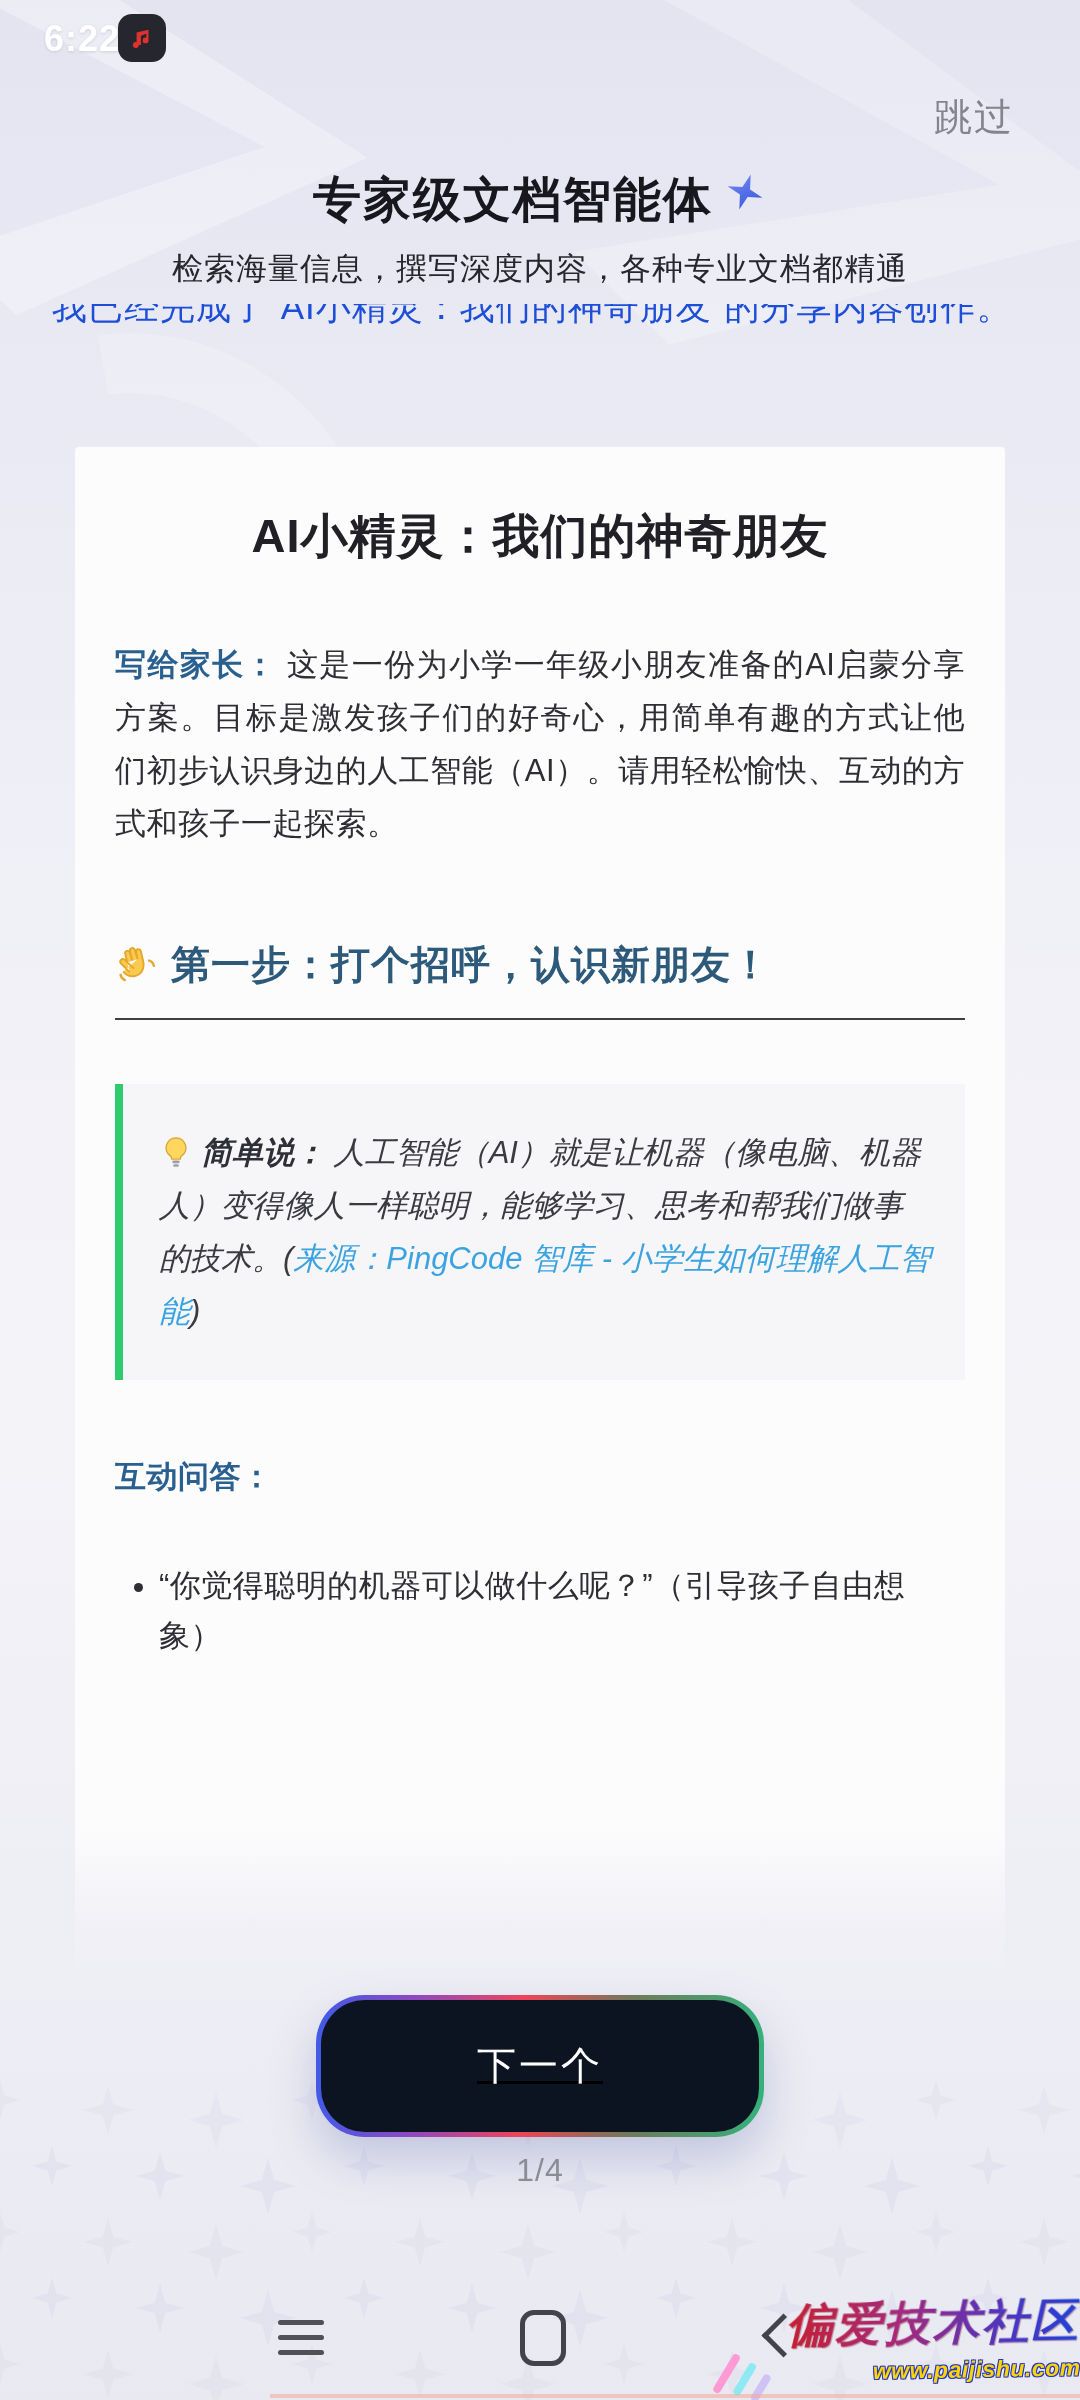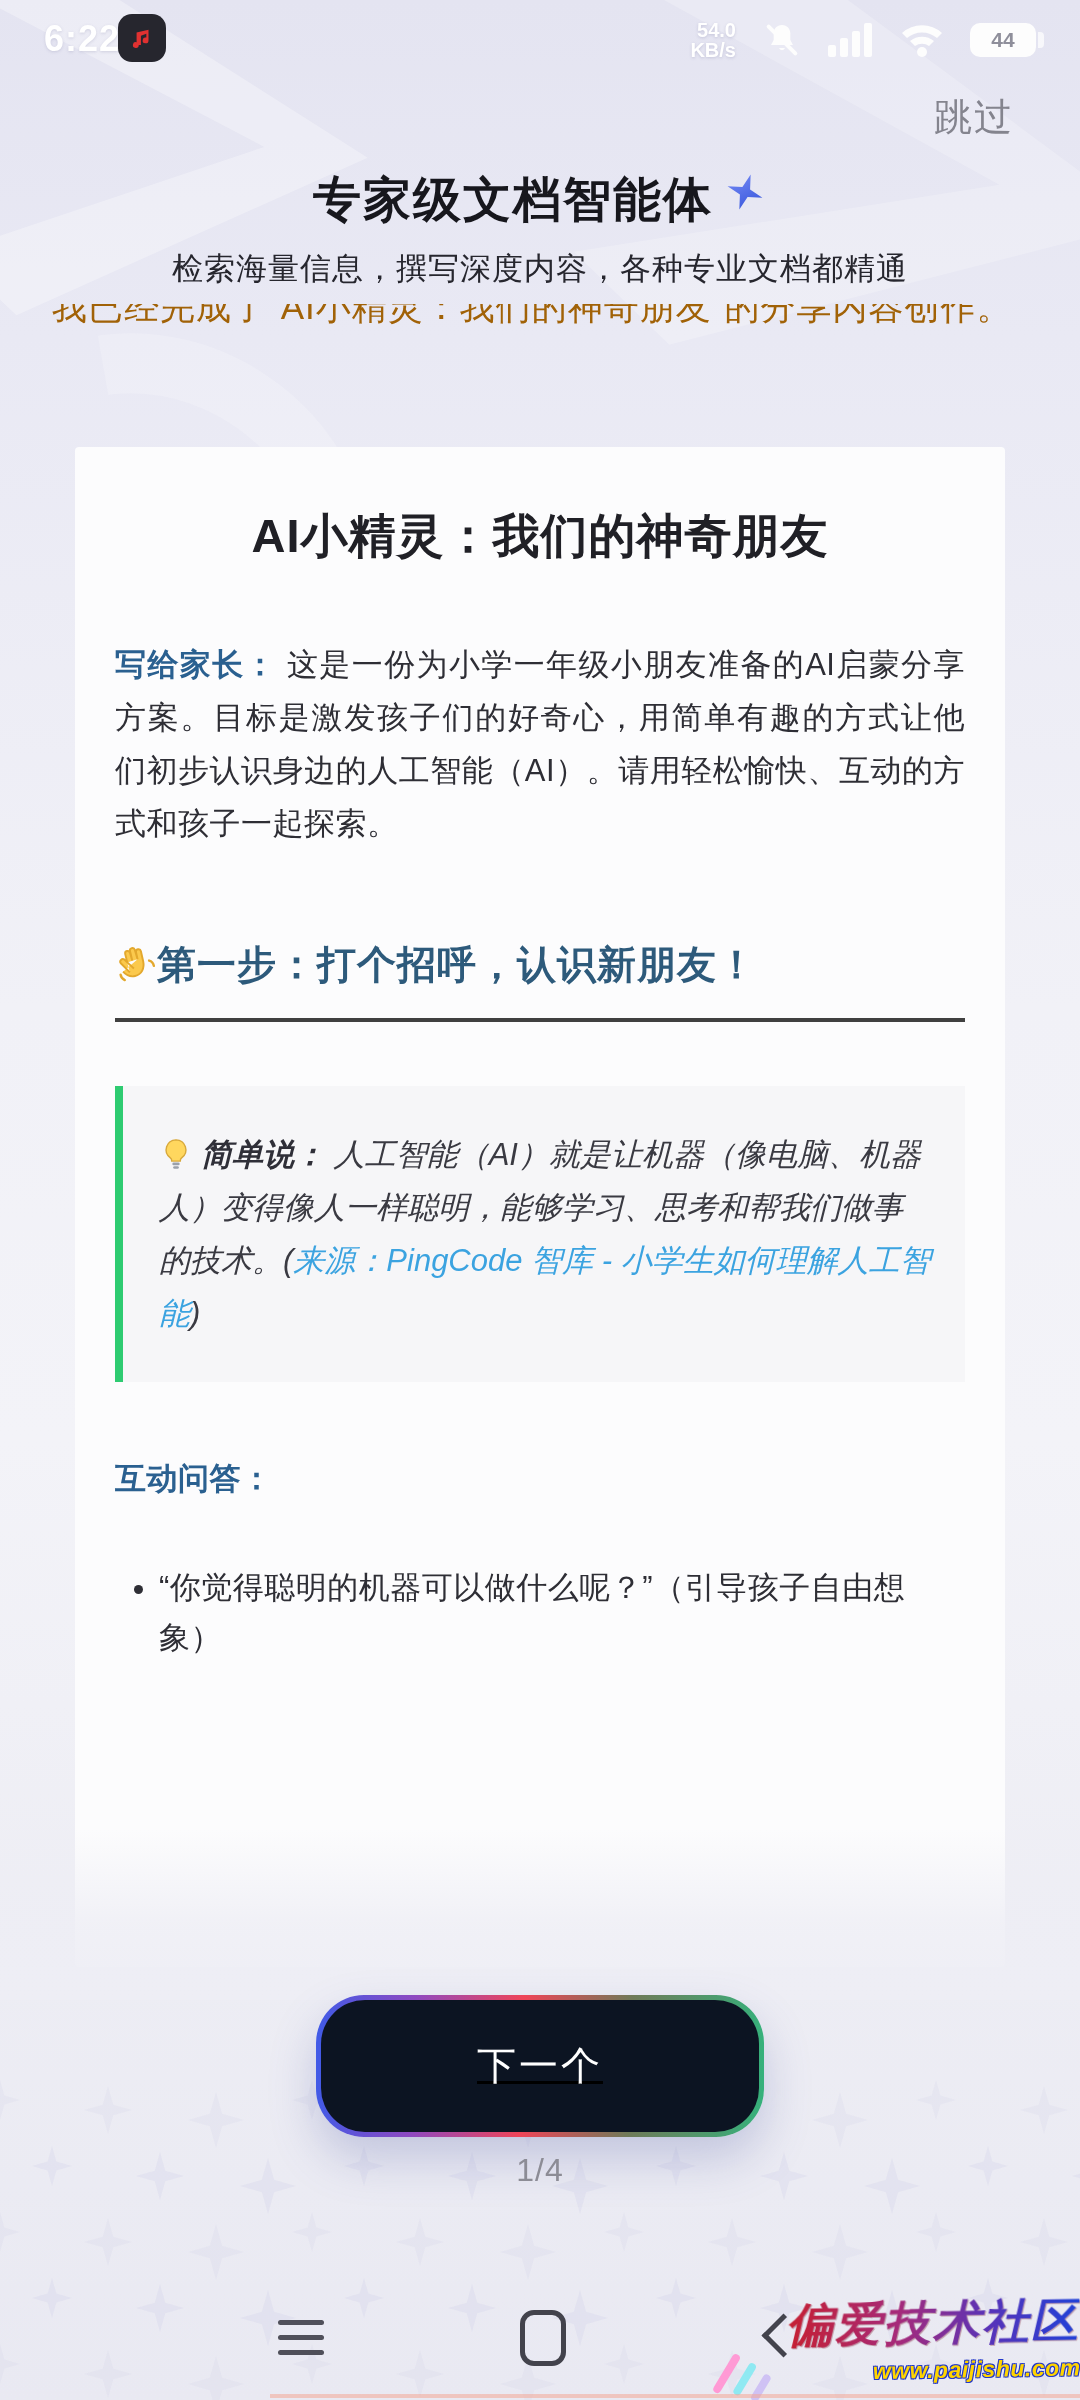--- a/index.html
+++ b/index.html
@@ -38,30 +38,30 @@
   .batt::after { content:""; position:absolute; right:-8px; top:9px; width:6px; height:16px;
     background:rgba(253,253,253,.75); border-radius:0 4px 4px 0; }
   .batt span { font-size:21px; font-weight:700; color:#8f8f9b; }
 
   
   .skip { position:absolute; top:92px; right:66px; font-size:38px; color:#84848e; letter-spacing:2px; }
   .title-row { position:absolute; top:168px; left:0; width:1080px; display:flex; justify-content:center; align-items:flex-start; gap:10px; }
   .page-title { font-size:48px; font-weight:800; color:#17171d; letter-spacing:2px; }
   .subtitle { position:absolute; top:248px; left:0; width:1080px; text-align:center; font-size:31px; color:#26262e; letter-spacing:1px; }
   .message-clip { position:absolute; top:304px; left:52px; width:980px; height:112px; overflow:hidden; }
-  .message-clip p { margin-top:-26px; font-size:35px; line-height:57px; color:#a16207; letter-spacing:1px; }
+  .message-clip p { margin-top:-26px; font-size:35px; line-height:57px; color:#1d4ed8; letter-spacing:1px; }
 
   
   .doc-card { position:absolute; left:75px; top:447px; width:930px; height:1520px;
     background:#fcfcfd; border-radius:4px; padding:0 40px; overflow:hidden; }
   .doc-title { margin-top:58px; text-align:center; font-size:47px; font-weight:800; color:#202026; letter-spacing:1px; }
   .doc-p { margin-top:70px; font-size:31px; line-height:53px; color:#2e2e35; letter-spacing:.5px; text-align:justify; }
   .strong-label { font-weight:800; color:#2a6090; }
   .doc-h2 { margin-top:88px; font-size:39px; font-weight:800; color:#2d5a7b; letter-spacing:1px;
-    padding-bottom:26px; border-bottom:4px solid #404040; display:flex; align-items:center; }
+    padding-bottom:26px; border-bottom:2px solid #404040; display:flex; align-items:center; gap:14px; }
   .doc-h2 .h2-icon { flex:0 0 auto; display:inline-flex; }
   .doc-quote { margin-top:64px; background:#f6f6f8; border-left:8px solid #2ecb71;
     padding:42px 34px 42px 36px; font-style:italic; font-size:31px; line-height:53px; color:#3a3a42; }
   .doc-quote .q-label { font-weight:700; color:#2f2f38; }
   .doc-quote .q-link { color:#3ba3e0; }
   .doc-list { margin-top:58px; padding-left:44px; }
   .doc-list li { font-size:31px; line-height:50px; color:#2e2e35; margin-bottom:42px; letter-spacing:.5px; }
   .card-fade { position:absolute; left:0; top:1830px; width:1080px; height:170px;
     background:linear-gradient(180deg, rgba(238,238,245,0) 0%, rgba(238,238,245,.82) 55%, #eeeef5 100%); }
 
@@ -167,44 +167,20 @@
       <div class="sparkle" style="width: 48px; height: 48px; left: 1020px; top: 270px; opacity: 0.35;"></div>
     </div>
 
   <div class="statusbar">
     <div class="time">6:22</div>
     <div class="music-chip">
       <svg width="26" height="26" viewBox="0 0 24 24">
         <path d="M9 18.5a2.7 2.7 0 1 1-2-2.6V7l11-2.6v9.8a2.7 2.7 0 1 1-2-2.6V8.1L11 9.9v8.6z" fill="#e03131"></path>
       </svg>
     </div>
-    <div class="sb-right">
-      <div class="netspeed">
-        <div>54.0</div>
-        <div>KB/s</div>
-      </div>
-      <svg width="40" height="40" viewBox="0 0 24 24">
-        <path d="M12 3c-3.1 0-5 2.3-5 5v4l-1.6 3h13.2L17 12V8c0-2.7-1.9-5-5-5zm-1.8 13.8a1.9 1.9 0 0 0 3.6 0z" fill="#fdfdfd"></path>
-        <path d="M4 4l16 16" stroke="#fdfdfd" stroke-width="2.4" stroke-linecap="round"></path>
-      </svg>
-      <svg width="46" height="38" viewBox="0 0 46 38">
-        <rect x="0" y="24" width="8" height="12" rx="2" fill="#fdfdfd"></rect>
-        <rect x="12" y="17" width="8" height="19" rx="2" fill="#fdfdfd"></rect>
-        <rect x="24" y="10" width="8" height="26" rx="2" fill="#fdfdfd"></rect>
-        <rect x="36" y="2" width="8" height="34" rx="2" fill="#fdfdfd"></rect>
-      </svg>
-      <svg width="44" height="36" viewBox="0 0 44 36">
-        <path d="M2 11a30 30 0 0 1 40 0l-5 5a23 23 0 0 0-30 0z" fill="#fdfdfd"></path>
-        <path d="M10 19a19 19 0 0 1 24 0l-5 5a12 12 0 0 0-14 0z" fill="#fdfdfd"></path>
-        <circle cx="22" cy="30" r="5" fill="#fdfdfd"></circle>
-      </svg>
-      <div class="batt">
-        <span>44</span>
-      </div>
-    </div>
   </div>
 
   <div class="skip">跳过</div>
 
   <div class="title-row">
     <div class="page-title">专家级文档智能体</div>
     <svg width="44" height="44" viewBox="0 0 24 24" style="margin-top:2px">
       <defs>
         <linearGradient id="sparkGrad" x1="0" y1="0" x2="1" y2="1">
           <stop offset="0" stop-color="#7b8ff7"></stop>

